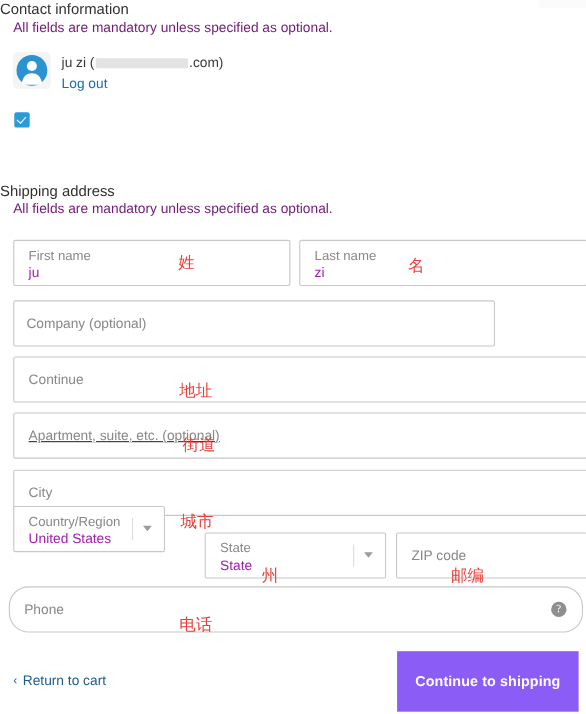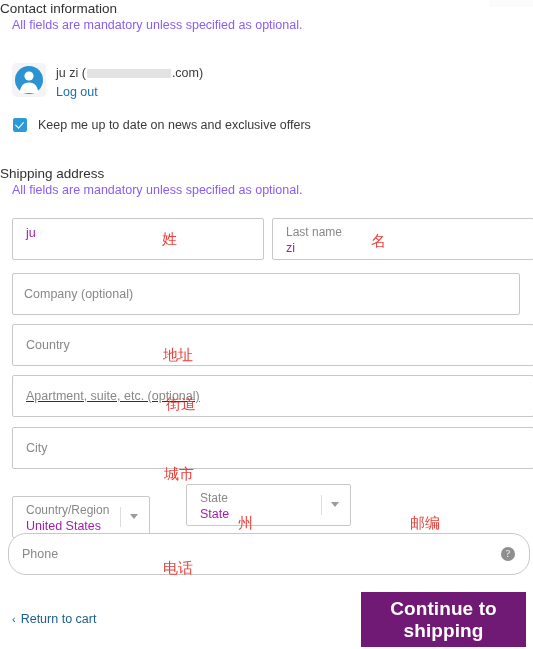--- a/index.html
+++ b/index.html
@@ -25,31 +25,31 @@
   }
 
   
   .section-title {
     font-size: 13.5px;
     color: #323130;
     line-height: 16px;
   }
   .section-sub {
     font-size: 12.5px;
-    color: #8b5cf6;
+    color: #701a75;
     line-height: 16px;
     padding-left: 12px;
   }
 
   
   .account-row {
     display: flex;
     align-items: flex-start;
     padding-left: 12px;
-    margin-top: 30px;
+    margin-top: 14px;
   }
   .avatar {
     width: 34px;
     height: 34px;
     border-radius: 5px;
     background: #f4f4f4;
     position: relative;
     flex: 0 0 auto;
     overflow: hidden;
   }
@@ -210,23 +210,23 @@
     font-size: 11px;
     margin-right: 5px;
     color: #1b5d8e;
   }
   .primary-btn {
     position: absolute;
     left: 361px;
     top: 592px;
     width: 165px;
     height: 55px;
-    background: #701a75;
+    background: #8b5cf6;
     color: #ffffff;
-    font-size: 19px;
+    font-size: 13px;
     font-weight: bold;
     border: none;
     cursor: pointer;
     font-family: "Liberation Sans", sans-serif;
     letter-spacing: .1px;
   }
 
   .top-hairline {
     position: absolute;
     left: 490px; top: 0;
@@ -257,68 +257,71 @@
       <div class="account-text">
         <div class="account-name">
           <span>ju zi (</span><span class="redacted"></span><span>.com)</span>
         </div>
         <div class="logout-link">Log out</div>
       </div>
     </div>
 
     <div class="check-row">
       <div class="checkbox"></div>
-      <div class="check-label">Keep me up to date on news and exclusive offers</div>
     </div>
   </div>
 
   <div style="position:absolute;left:0;top:166px;width:533px;">
     <div class="section-title">Shipping address</div>
     <div class="section-sub">All fields are mandatory unless specified as optional.</div>
   </div>
 
   <div class="field" style="left:12px; top:218px; width:252px;">
+    <div class="field-label">First name</div>
     <div class="field-value">ju</div>
   </div>
 
   <div class="field" style="left:272px; top:218px; width:262px;">
     <div class="field-label">Last name</div>
     <div class="field-value">zi</div>
   </div>
 
-  <div class="field placeholder-only" style="left:12px; top:273px; width:508px;padding-left:11px;">
+  <div class="field placeholder-only" style="left:12px; top:273px; width:438px;padding-left:11px;">
     <div class="field-label">Company (optional)</div>
   </div>
 
   <div class="field placeholder-only" style="left:12px; top:324px; width:522px;">
-    <div class="field-label">Country</div>
+    <div class="field-label">Continue</div>
   </div>
 
   <div class="field placeholder-only" style="left:12px; top:375px; width:522px;text-decoration:underline;">
     <div class="field-label">Apartment, suite, etc. (optional)</div>
   </div>
 
   <div class="field placeholder-only" style="left:12px; top:427px; width:522px;">
     <div class="field-label">City</div>
   </div>
 
-  <div class="field" style="left:12px; top:496px; width:138px;">
+  <div class="field" style="left:12px; top:460px; width:138px;">
     <div class="field-label">Country/Region</div>
     <div class="field-value">United States</div>
     <div class="caret-divider"></div>
     <div class="caret"></div>
   </div>
 
   <div class="field" style="left:186px; top:484px; width:165px;">
     <div class="field-label">State</div>
     <div class="field-value">State</div>
     <div class="caret-divider"></div>
     <div class="caret"></div>
   </div>
 
+  <div class="field placeholder-only" style="left:360px; top:484px; width:174px;">
+    <div class="field-label">ZIP code</div>
+  </div>
 
   <div class="field placeholder-only" style="left:8px; top:533px; width:522px;border-radius:18px;">
     <div class="field-label">Phone</div>
     <div class="help-icon">?</div>
   </div>
 
   <div class="anno" style="left:162px; top:231px;">姓</div>
   <div class="anno" style="left:371px; top:233px;">名</div>
   <div class="anno" style="left:163px; top:347px;">地址</div>
   <div class="anno" style="left:166px; top:396px;">街道</div>

